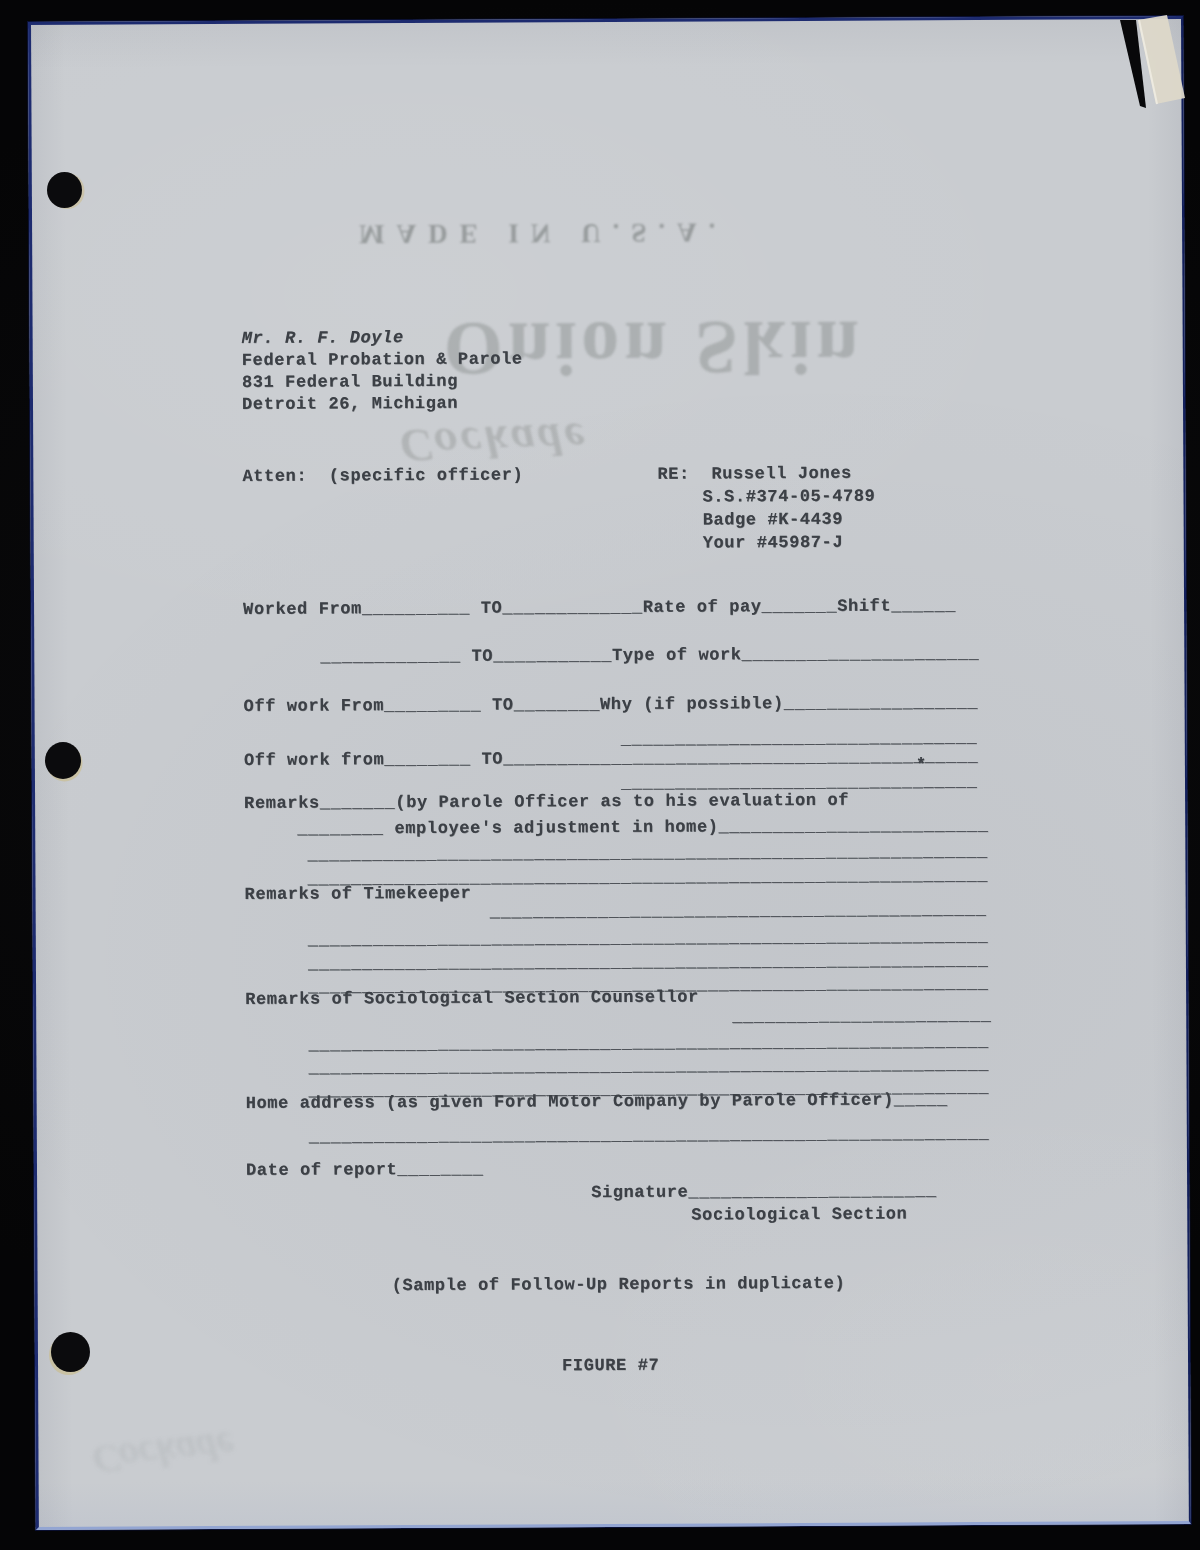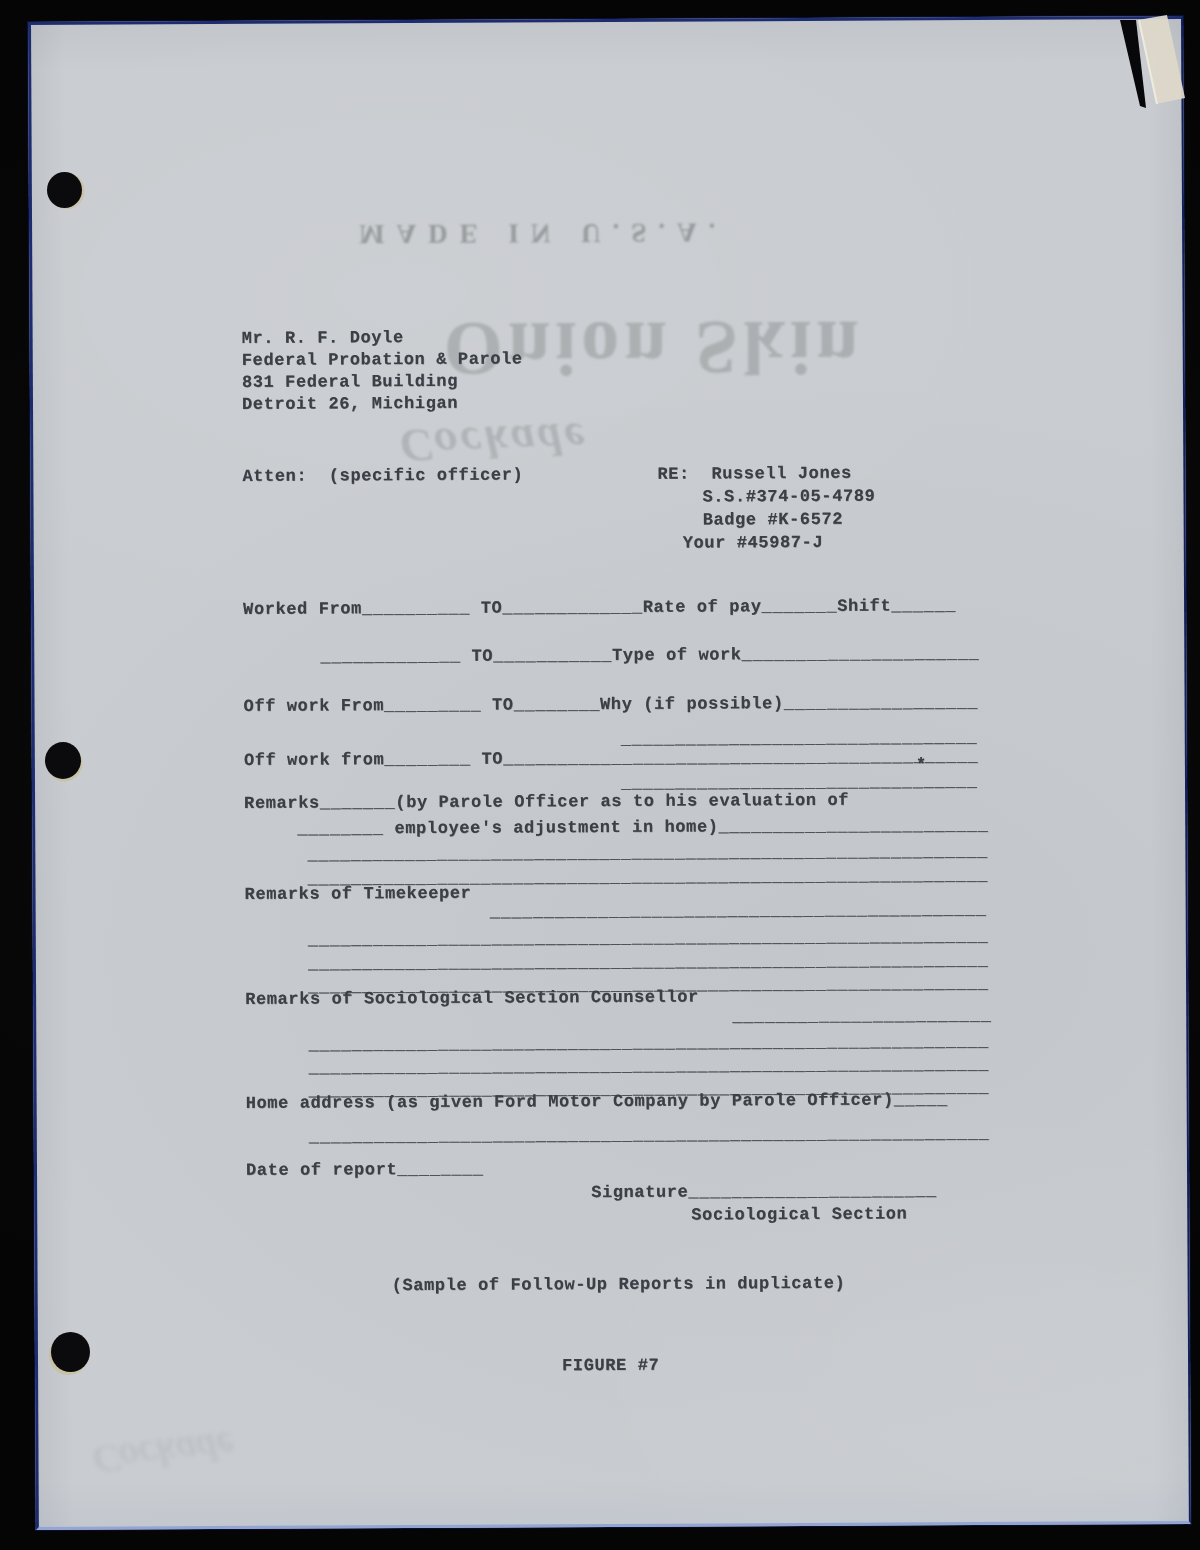--- a/index.html
+++ b/index.html
@@ -110,29 +110,29 @@
 <div class="stage">
 
   <div class="paper">
     <div class="content-layer">
 
       <div class="wm wm-made">MADE IN U.S.A.</div>
       <div class="wm wm-brand">Onion Skin</div>
       <div class="wm wm-script">Cockade</div>
       <div class="wm wm-bottom">Cockade</div>
 
-    <div class="tseg" style="left: 240px; top: 330px;">Mr. R. F. Doyle</div>
+    <div class="tseg" style="left: 240px; top: 330px; font-style: italic;">Mr. R. F. Doyle</div>
         <div class="tseg" style="left: 240px; top: 352px;">Federal Probation &amp; Parole</div>
         <div class="tseg" style="left: 240px; top: 374px;">831 Federal Building</div>
         <div class="tseg" style="left: 240px; top: 396px;">Detroit 26, Michigan</div>
         <div class="tseg" style="left: 240px; top: 468px;">Atten:  (specific officer)</div>
         <div class="tseg" style="left: 655px; top: 468px;">RE:  Russell Jones</div>
         <div class="tseg" style="left: 700px; top: 491px;">S.S.#374-05-4789</div>
-        <div class="tseg" style="left: 700px; top: 514px;">Badge #K-6572</div>
-        <div class="tseg" style="left: 680px; top: 537px;">Your #45987-J</div>
+        <div class="tseg" style="left: 700px; top: 514px;">Badge #K-4439</div>
+        <div class="tseg" style="left: 700px; top: 537px;">Your #45987-J</div>
         <div class="tseg" style="left: 240px; top: 601px;">Worked From__________ TO_____________Rate of pay_______Shift______</div>
         <div class="tseg" style="left: 317px; top: 649px;">_____________ TO___________Type of work______________________</div>
         <div class="tseg" style="left: 240px; top: 698px;">Off work From_________ TO________Why (if possible)__________________</div>
         <div class="tseg" style="left: 617px; top: 733px;">_________________________________</div>
         <div class="tseg" style="left: 240px; top: 752px;">Off work from________ TO____________________________________________</div>
         <div class="tseg" style="left: 912px; top: 760px;">*</div>
         <div class="tseg" style="left: 617px; top: 777px;">_________________________________</div>
         <div class="tseg" style="left: 240px; top: 795px;">Remarks_______(by Parole Officer as to his evaluation of</div>
         <div class="tseg" style="left: 293px; top: 821px;">________ employee's adjustment in home)_________________________</div>
         <div class="tseg" style="left: 303px; top: 847px;">_______________________________________________________________</div>

